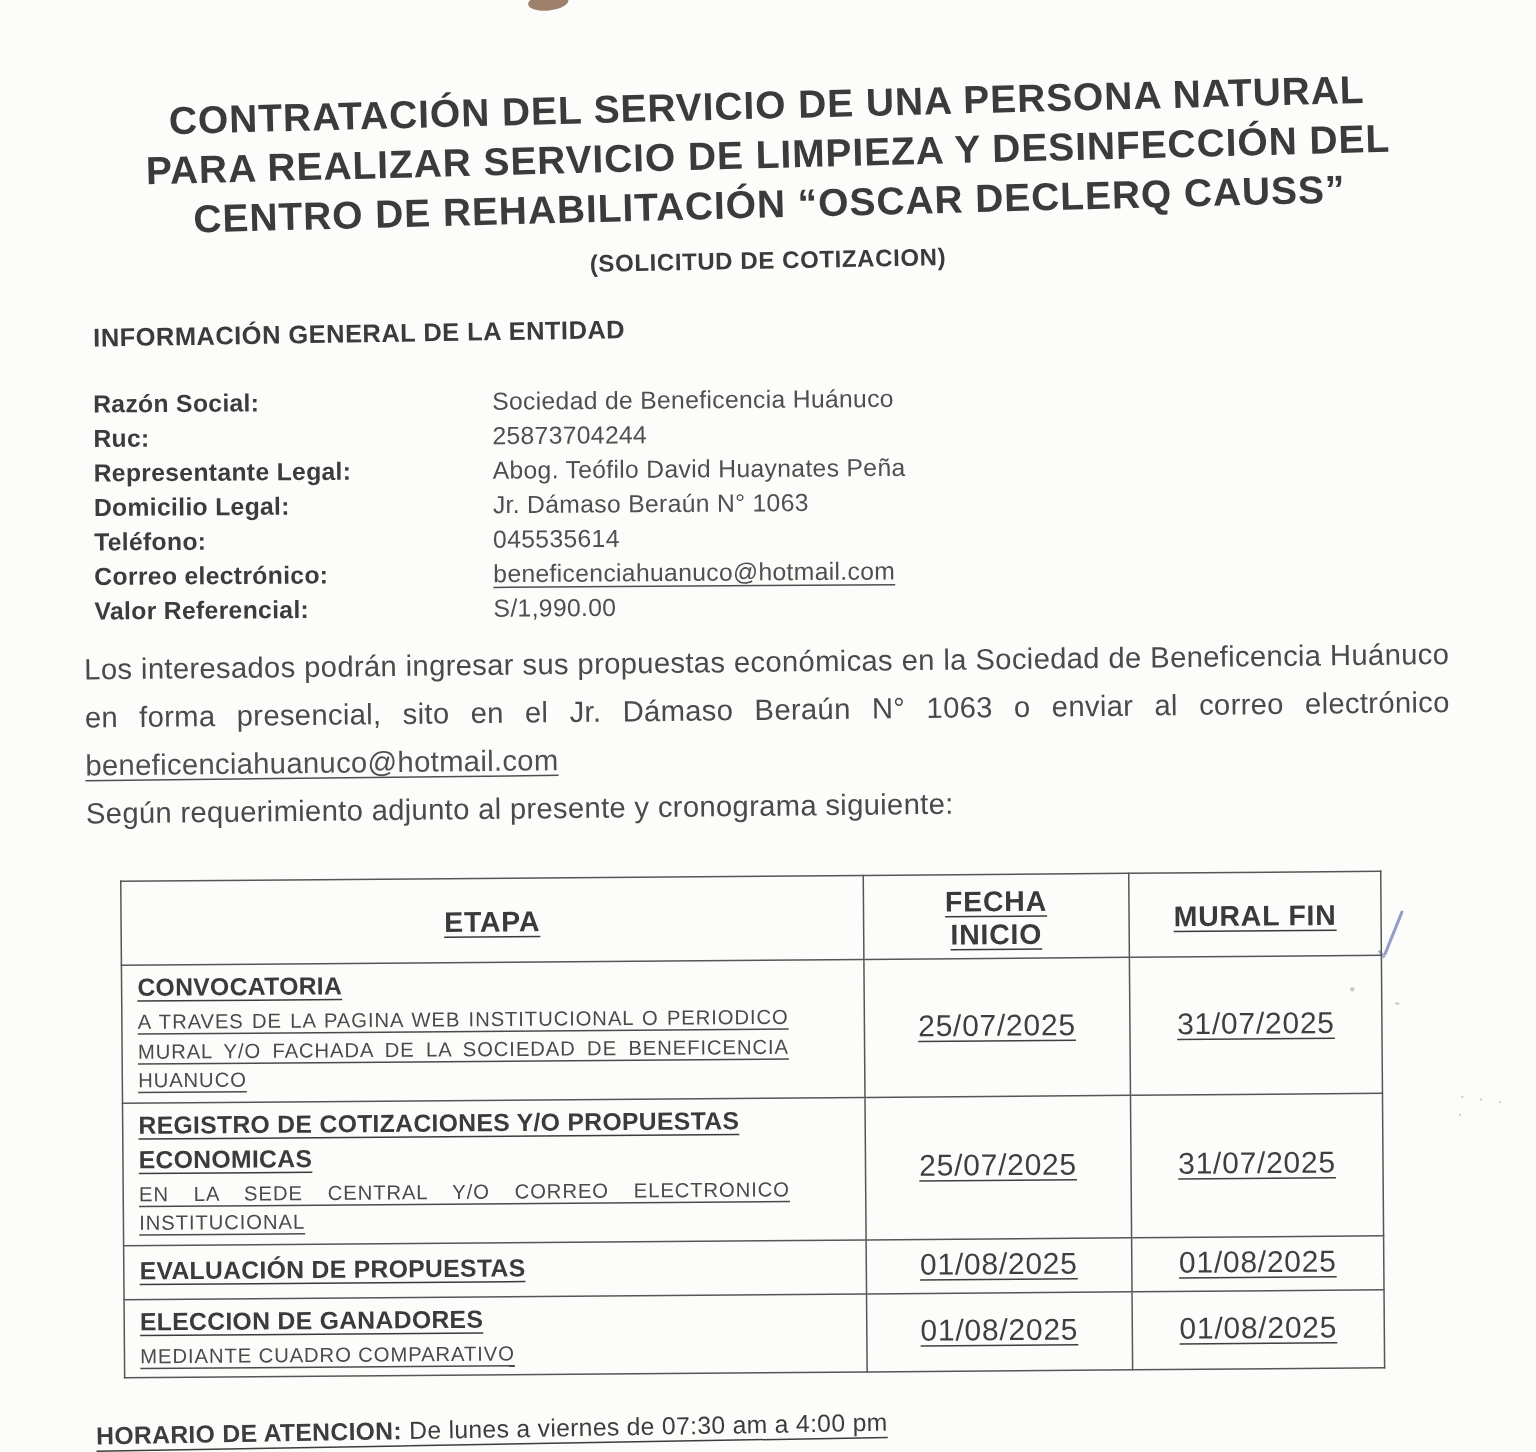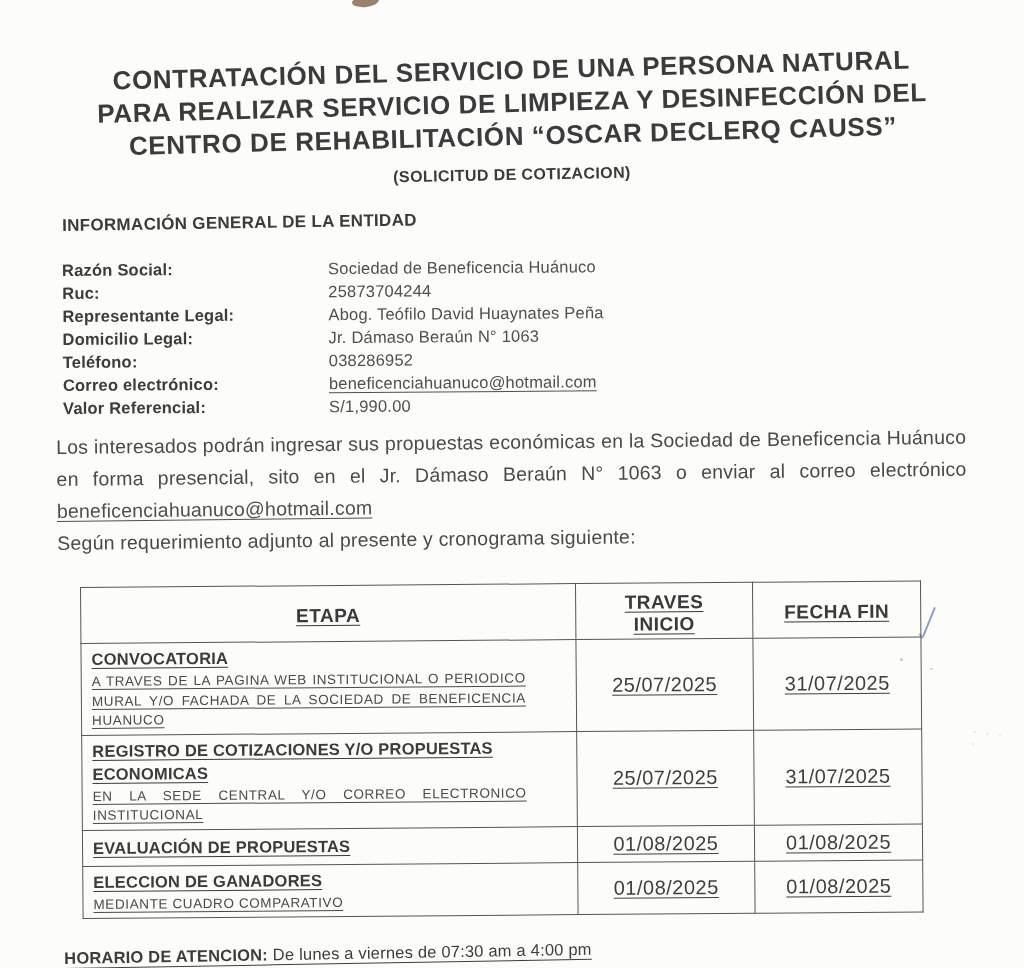--- a/index.html
+++ b/index.html
@@ -193,21 +193,21 @@
     <div class="info-row">
       <span class="info-label">Representante Legal:</span>
       <span class="info-value">Abog. Teófilo David Huaynates Peña</span>
     </div>
     <div class="info-row">
       <span class="info-label">Domicilio Legal:</span>
       <span class="info-value">Jr. Dámaso Beraún N° 1063</span>
     </div>
     <div class="info-row">
       <span class="info-label">Teléfono:</span>
-      <span class="info-value">038286952</span>
+      <span class="info-value">045535614</span>
     </div>
     <div class="info-row">
       <span class="info-label">Correo electrónico:</span>
       <a class="info-value doc-link u">beneficenciahuanuco@hotmail.com</a>
     </div>
     <div class="info-row">
       <span class="info-label">Valor Referencial:</span>
       <span class="info-value">S/1,990.00</span>
     </div>
   </div>
@@ -217,23 +217,23 @@
   <div class="table-wrap">
     <table class="schedule">
       <colgroup>
           <col class="c-stage">
           <col class="c-start">
           <col class="c-end">
         </colgroup>
       <thead>
         <tr>
           <th class="hdr"><span class="u">ETAPA</span></th>
-          <th class="hdr"><span class="u pre-line">TRAVES
+          <th class="hdr"><span class="u pre-line">FECHA
 INICIO</span></th>
-          <th class="hdr"><span class="u">FECHA FIN</span></th>
+          <th class="hdr"><span class="u">MURAL FIN</span></th>
         </tr>
       </thead>
       <tbody>
         <tr class="r1">
           <td class="stage-cell">
             <div class="stage-name u">CONVOCATORIA</div>
             <div class="stage-detail u">A TRAVES DE LA PAGINA WEB INSTITUCIONAL O PERIODICO MURAL Y/O FACHADA DE LA SOCIEDAD DE BENEFICENCIA HUANUCO</div>
           </td>
           <td class="date-cell"><span class="u">25/07/2025</span></td>
           <td class="date-cell"><span class="u">31/07/2025</span></td>

